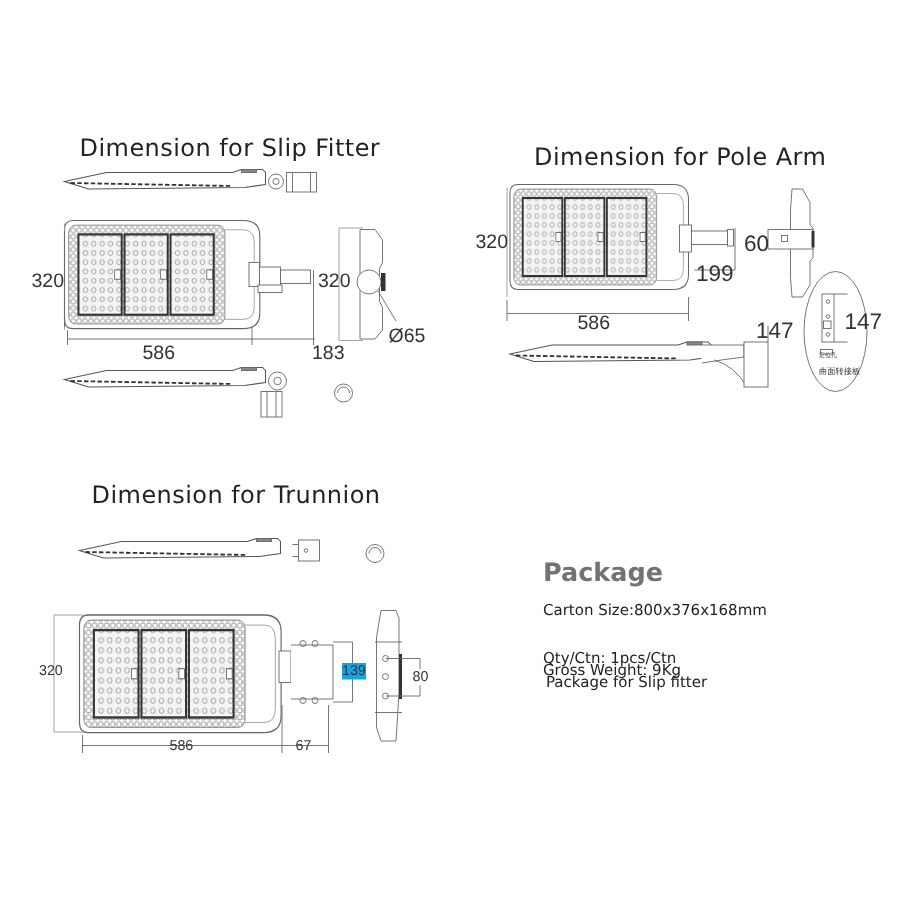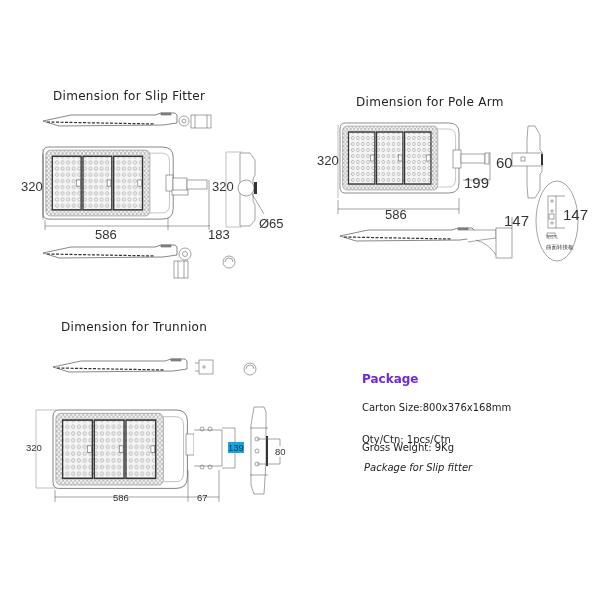--- a/index.html
+++ b/index.html
@@ -1,23 +1,23 @@
 <!DOCTYPE html>
 <html><head>
 <meta charset="utf-8">
 <style>
   html, body { margin: 0; padding: 0; background: #ffffff; }
   body { width: 600px; height: 600px; position: relative; overflow: hidden; font-family: "DejaVu Sans", sans-serif; color: #333; }
-  .title { position: absolute; font-size: 12px; color: #222; letter-spacing: 0.3px; white-space: nowrap; }
+  .title { position: absolute; font-size: 16px; color: #222; letter-spacing: 0.3px; white-space: nowrap; }
   .dim { position: absolute; font-family: "Liberation Sans", sans-serif; color: #333; white-space: nowrap; }
   .d-lg { font-size: 13px; }
   .d-md { font-size: 15px; }
   .d-sm { font-size: 9.5px; }
   svg { position: absolute; left: 0; top: 0; }
-  .pkg-title { position: absolute; left: 362px; top: 372px; font-size: 12px; font-weight: bold; color: #6d28d9; font-family: "DejaVu Sans", sans-serif; }
+  .pkg-title { position: absolute; left: 362px; top: 372px; font-size: 17px; font-weight: bold; color: #737373; font-family: "DejaVu Sans", sans-serif; }
   .pkg-line { position: absolute; left: 362px; font-size: 10px; color: #222; white-space: nowrap; font-family: "DejaVu Sans", sans-serif; }
 </style>
 </head>
 <body>
 
 <div class="title" style="left:53px;top:89px;">Dimension for Slip Fitter</div>
 <div class="title" style="left:356px;top:95px;">Dimension for Pole Arm</div>
 <div class="title" style="left:61px;top:320px;">Dimension for Trunnion</div>
 
 <svg width="600" height="600" viewBox="0 0 600 600">
@@ -204,13 +204,13 @@
 <div class="dim d-sm" style="left:26px;top:442px;">320</div>
 <div class="dim d-sm" style="left:113px;top:492px;">586</div>
 <div class="dim d-sm" style="left:197px;top:492px;">67</div>
 <div class="dim d-sm" style="left:228px;top:442px;background:#0ea5e9;">139</div>
 <div class="dim d-sm" style="left:275px;top:446px;background:#fff;">80</div>
 
 <div class="pkg-title">Package</div>
 <div class="pkg-line" style="top:402px;">Carton Size:800x376x168mm</div>
 <div class="pkg-line" style="top:442px;">Gross Weight: 9Kg</div>
 <div class="pkg-line" style="top:434px;">Qty/Ctn: 1pcs/Ctn</div>
-<div class="pkg-line" style="top:462px;left:364px;font-style:italic;">Package for Slip fitter</div>
+<div class="pkg-line" style="top:450px;left:364px;">Package for Slip fitter</div>
 
 </body></html>

